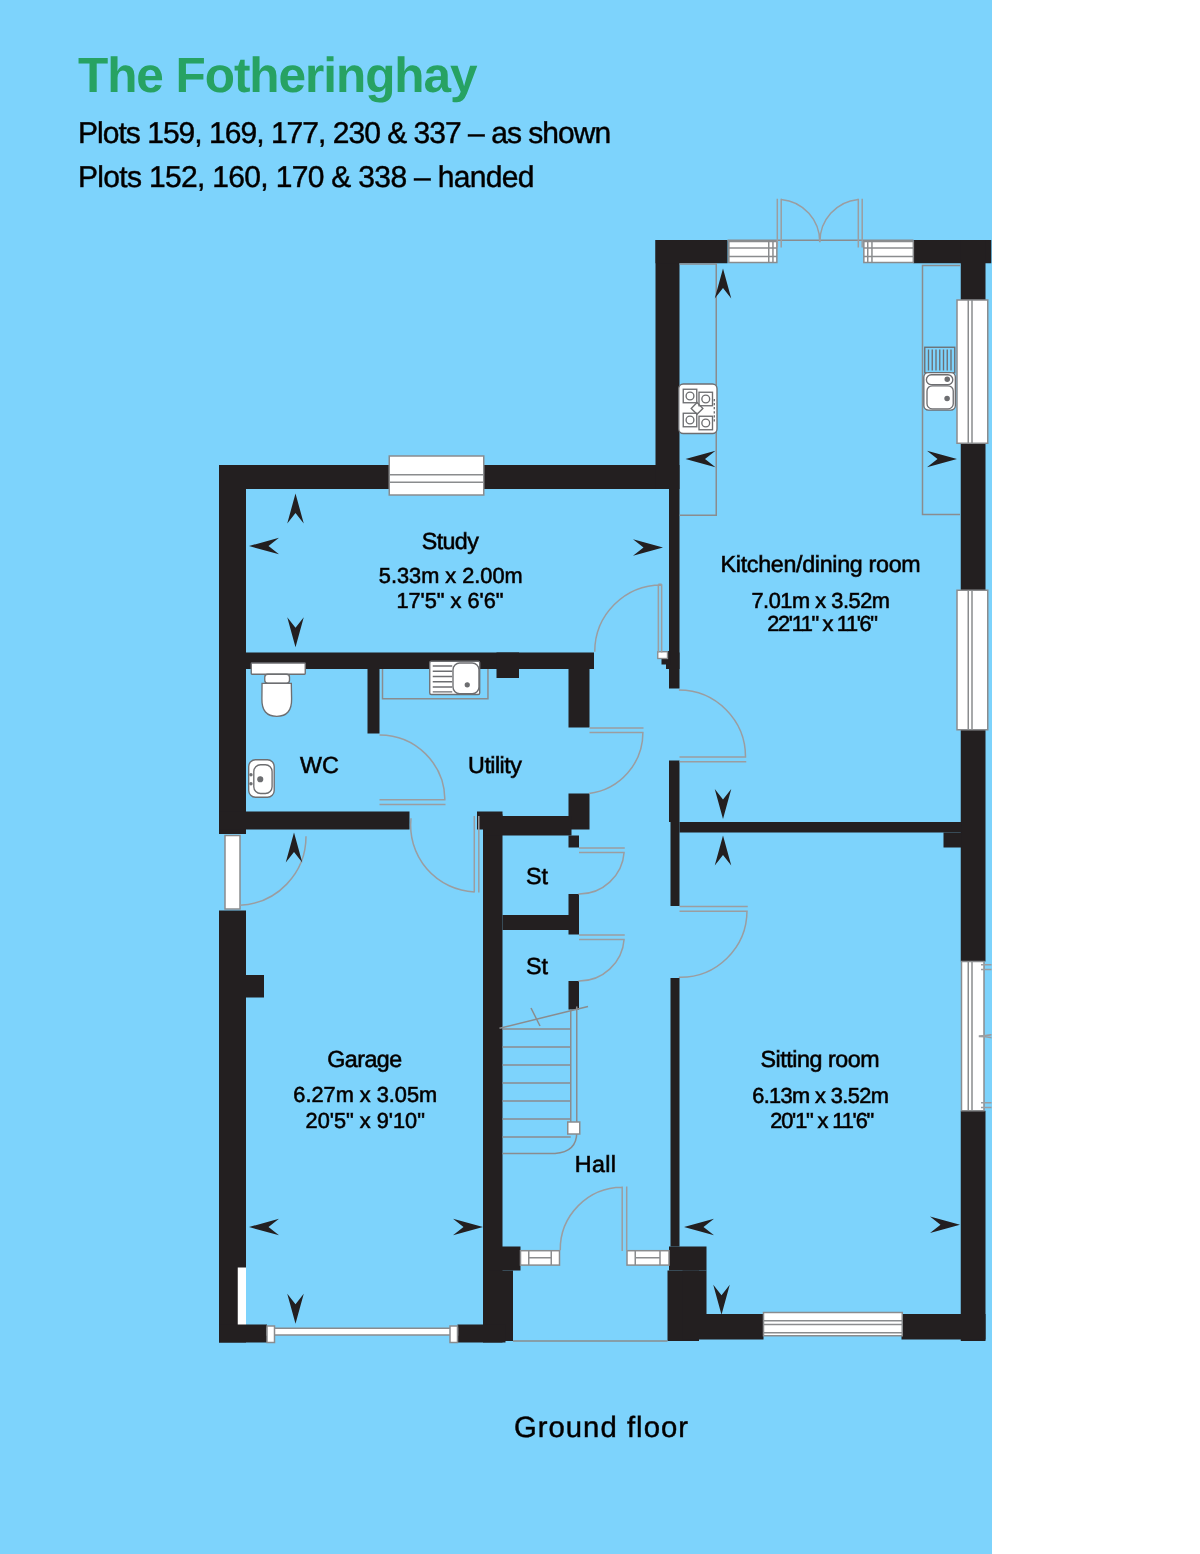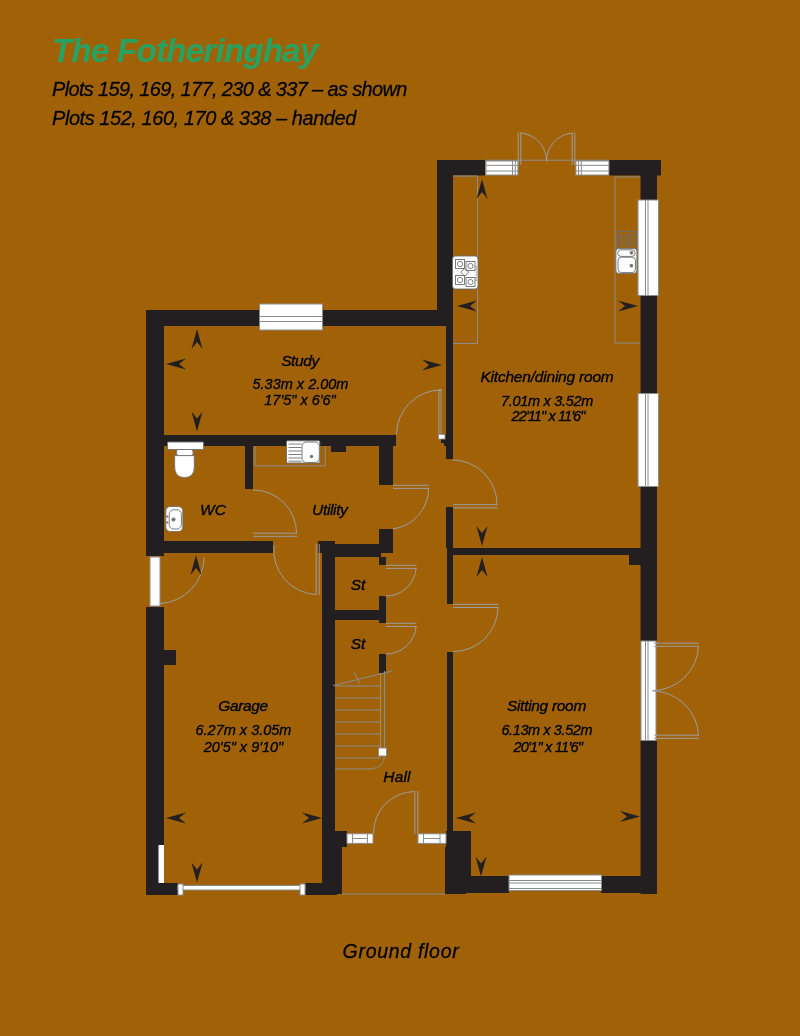--- a/index.html
+++ b/index.html
@@ -1,16 +1,16 @@
 <!DOCTYPE html>
 <html><head>
 <meta charset="utf-8">
 <style>
 html,body{margin:0;padding:0;background:#ffffff;}
-#page{position:relative;width:800px;height:1036px;background:#a16207;overflow:hidden;transform:translateZ(0);will-change:transform;font-style:italic;}
+#page{position:relative;width:661px;height:1036px;background:#7dd3fc;overflow:hidden;transform:translateZ(0);will-change:transform;}
 svg text{font-family:"Liberation Sans",sans-serif;}
 .lbl{font-size:15.5px;stroke:#231f20;stroke-width:0.45px;paint-order:stroke;}
 .dim{font-size:14.5px;stroke:#231f20;stroke-width:0.45px;paint-order:stroke;}
 .sub{stroke:#231f20;stroke-width:0.35px;paint-order:stroke;}
 </style>
 </head>
 <body>
 <div id="page">
 <svg width="800" height="1036" viewBox="0 0 800 1036">
 

